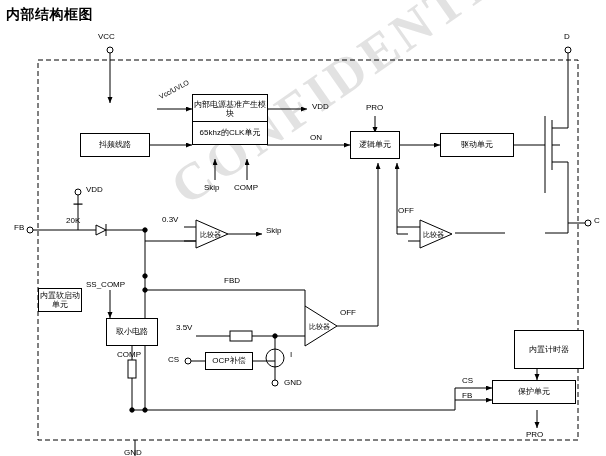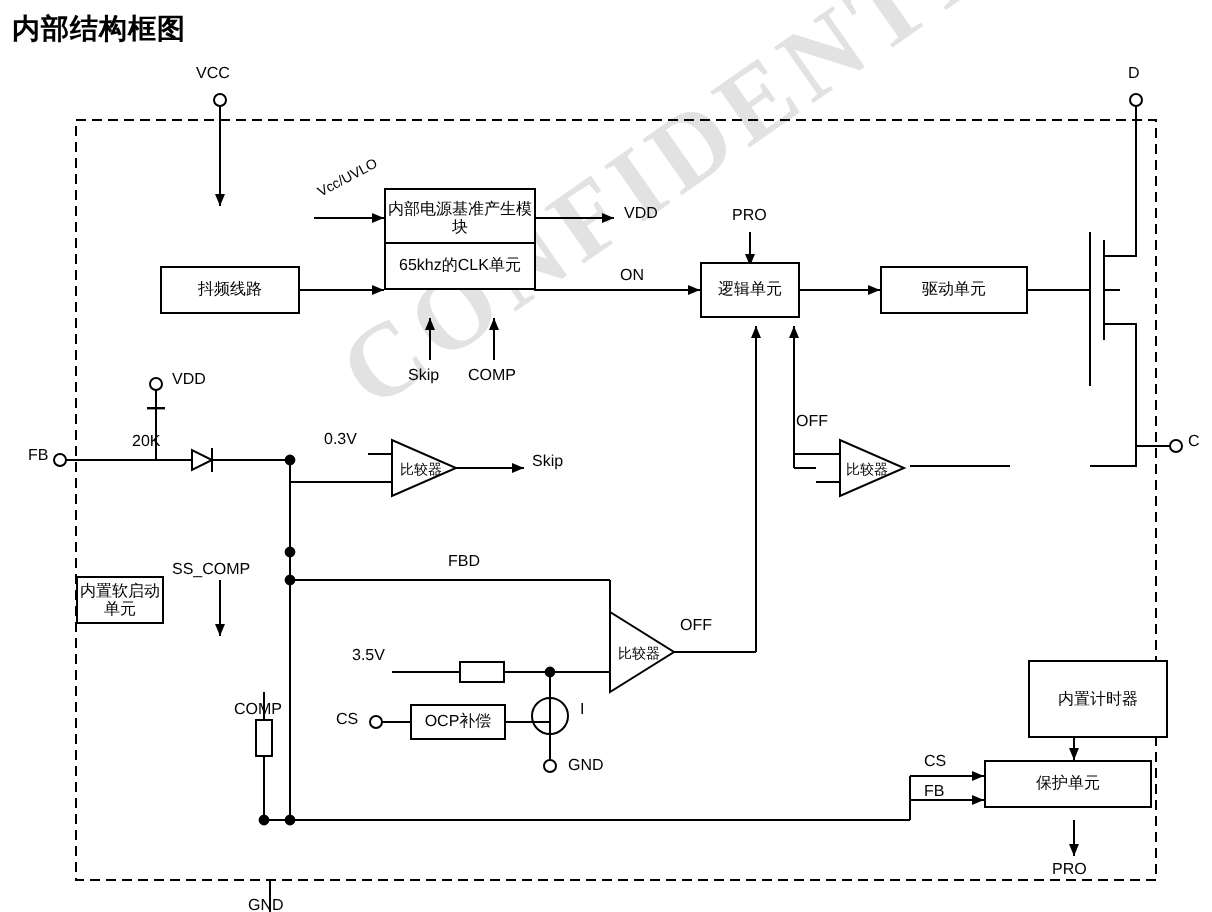--- a/index.html
+++ b/index.html
@@ -155,20 +155,21 @@
       <path d="M135 412 L135 412"></path>
     </g>
   </svg>
 
   <div class="box" style="left:192px;top:66px;width:76px;height:30px;">内部电源基准产生模块</div>
   <div class="box" style="left:80px;top:105px;width:70px;height:24px;">抖频线路</div>
   <div class="box" style="left:192px;top:93px;width:76px;height:24px;">65khz的CLK单元</div>
   <div class="box" style="left:350px;top:103px;width:50px;height:28px;">逻辑单元</div>
   <div class="box" style="left:440px;top:105px;width:74px;height:24px;">驱动单元</div>
   <div class="box" style="left:38px;top:260px;width:44px;height:24px;">内置软启动单元</div>
+  <div class="box" style="left:106px;top:290px;width:52px;height:28px;">取小电路</div>
   <div class="box" style="left:205px;top:324px;width:48px;height:18px;">OCP补偿</div>
   <div class="box" style="left:502px;top:302px;width:70px;height:39px;margin-left:12px;">内置计时器</div>
   <div class="box" style="left:492px;top:352px;width:84px;height:24px;">保护单元</div>
 
   <div class="lbl sm" style="left:200px;top:202px;">比较器</div>
   <div class="lbl sm" style="left:423px;top:202px;">比较器</div>
   <div class="lbl sm" style="left:309px;top:294px;">比较器</div>
 
   <div class="lbl" style="left:98px;top:4px;">VCC</div>
   <div class="lbl" style="left:14px;top:195px;">FB</div>

